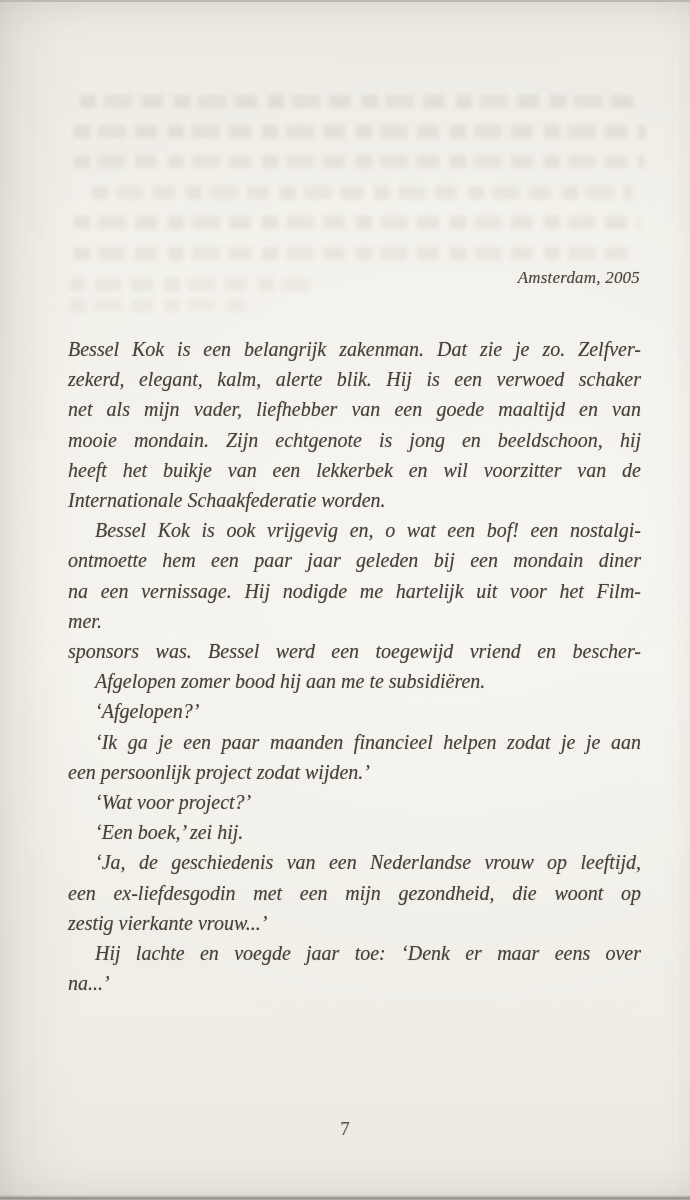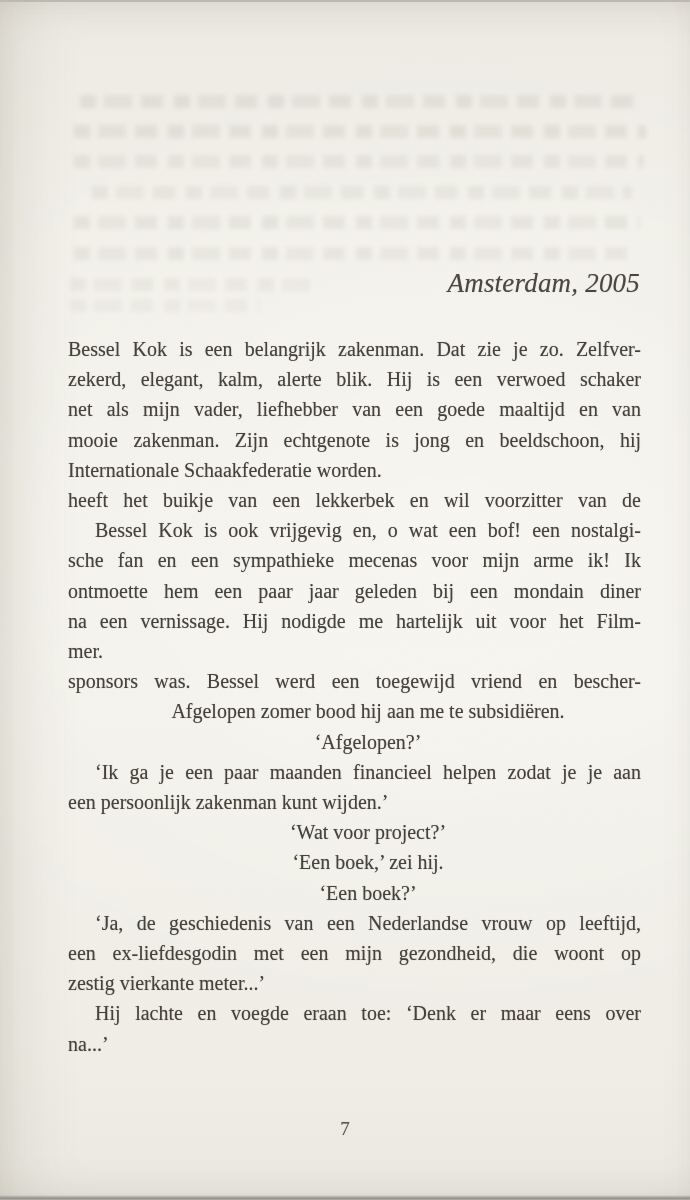--- a/index.html
+++ b/index.html
@@ -37,47 +37,47 @@
       rgba(146,139,122,0.00) 52px, rgba(146,139,122,0.00) 61px,
       rgba(146,139,122,0.28) 61px, rgba(146,139,122,0.28) 83px,
       rgba(146,139,122,0.00) 83px, rgba(146,139,122,0.00) 94px
     );
   }
   #dateline {
     position: absolute;
     top: 266px;
     right: 50px;
     font-style: italic;
-    font-size: 27px;
+    font-size: 17px;
     color: #4b473e;
     text-shadow: 0 0 1px rgba(75,71,62,0.40);
     letter-spacing: 0.2px;
     margin-left: 45px;
   }
   #text-block {
     position: absolute;
     top: 332px;
     left: 68px;
     width: 573px;
     font-size: 20px;
     line-height: 30.2px;
     color: #46423a;
     text-shadow: 0 0 1px rgba(70,66,58,0.42);
   }
   #text-block .line {
     text-align: left;
     white-space: normal;
+    font-style: italic;
   }
   #text-block .line.just {
     text-align: justify;
     text-align-last: justify;
   }
   #text-block .line.indent {
     padding-left: 27px;
-    text-align: center;
   }
   #page-number {
     position: absolute;
     top: 1116px;
     left: 0;
     width: 100%;
     text-align: center;
     font-size: 19px;
     color: #5a564d;
     text-shadow: 0 0 1px rgba(90,86,77,0.35);
@@ -109,39 +109,37 @@
   <div class="ghost-line" style="top:245px; left:74px; width:556px; opacity:0.40;"></div>
   <div class="ghost-line" style="top:276px; left:70px; width:240px; opacity:0.32;"></div>
   <div class="ghost-line" style="top:297px; left:70px; width:190px; opacity:0.26;"></div>
 
   <div id="dateline">Amsterdam, 2005</div>
 
   <div id="text-block">
       <div class="line just">Bessel Kok is een belangrijk zakenman. Dat zie je zo. Zelfver-</div>
       <div class="line just">zekerd, elegant, kalm, alerte blik. Hij is een verwoed schaker</div>
       <div class="line just">net als mijn vader, liefhebber van een goede maaltijd en van</div>
-      <div class="line just">mooie zakenman. Zijn echtgenote is jong en beeldschoon, hij</div>
+      <div class="line just">mooie mondain. Zijn echtgenote is jong en beeldschoon, hij</div>
+      <div class="line just">heeft het buikje van een lekkerbek en wil voorzitter van de</div>
       <div class="line">Internationale Schaakfederatie worden.</div>
-      <div class="line just">heeft het buikje van een lekkerbek en wil voorzitter van de</div>
       <div class="line just indent">Bessel Kok is ook vrijgevig en, o wat een bof! een nostalgi-</div>
-      <div class="line just">sche fan en een sympathieke mecenas voor mijn arme ik! Ik</div>
       <div class="line just">ontmoette hem een paar jaar geleden bij een mondain diner</div>
       <div class="line just">na een vernissage. Hij nodigde me hartelijk uit voor het Film-</div>
       <div class="line">mer.</div>
       <div class="line just">sponsors was. Bessel werd een toegewijd vriend en bescher-</div>
       <div class="line indent">Afgelopen zomer bood hij aan me te subsidiëren.</div>
       <div class="line indent">‘Afgelopen?’</div>
       <div class="line just indent">‘Ik ga je een paar maanden financieel helpen zodat je je aan</div>
-      <div class="line">een persoonlijk zakenman kunt wijden.’</div>
+      <div class="line">een persoonlijk project zodat wijden.’</div>
       <div class="line indent">‘Wat voor project?’</div>
       <div class="line indent">‘Een boek,’ zei hij.</div>
-      <div class="line indent">‘Een boek?’</div>
       <div class="line just indent">‘Ja, de geschiedenis van een Nederlandse vrouw op leeftijd,</div>
       <div class="line just">een ex-liefdesgodin met een mijn gezondheid, die woont op</div>
-      <div class="line">zestig vierkante meter...’</div>
-      <div class="line just indent">Hij lachte en voegde eraan toe: ‘Denk er maar eens over</div>
+      <div class="line">zestig vierkante vrouw...’</div>
+      <div class="line just indent">Hij lachte en voegde jaar toe: ‘Denk er maar eens over</div>
       <div class="line">na...’</div>
     </div>
 
   <div id="page-number">7</div>
 
   <div id="bottom-edge"></div>
 </div>
 
 </body></html>

